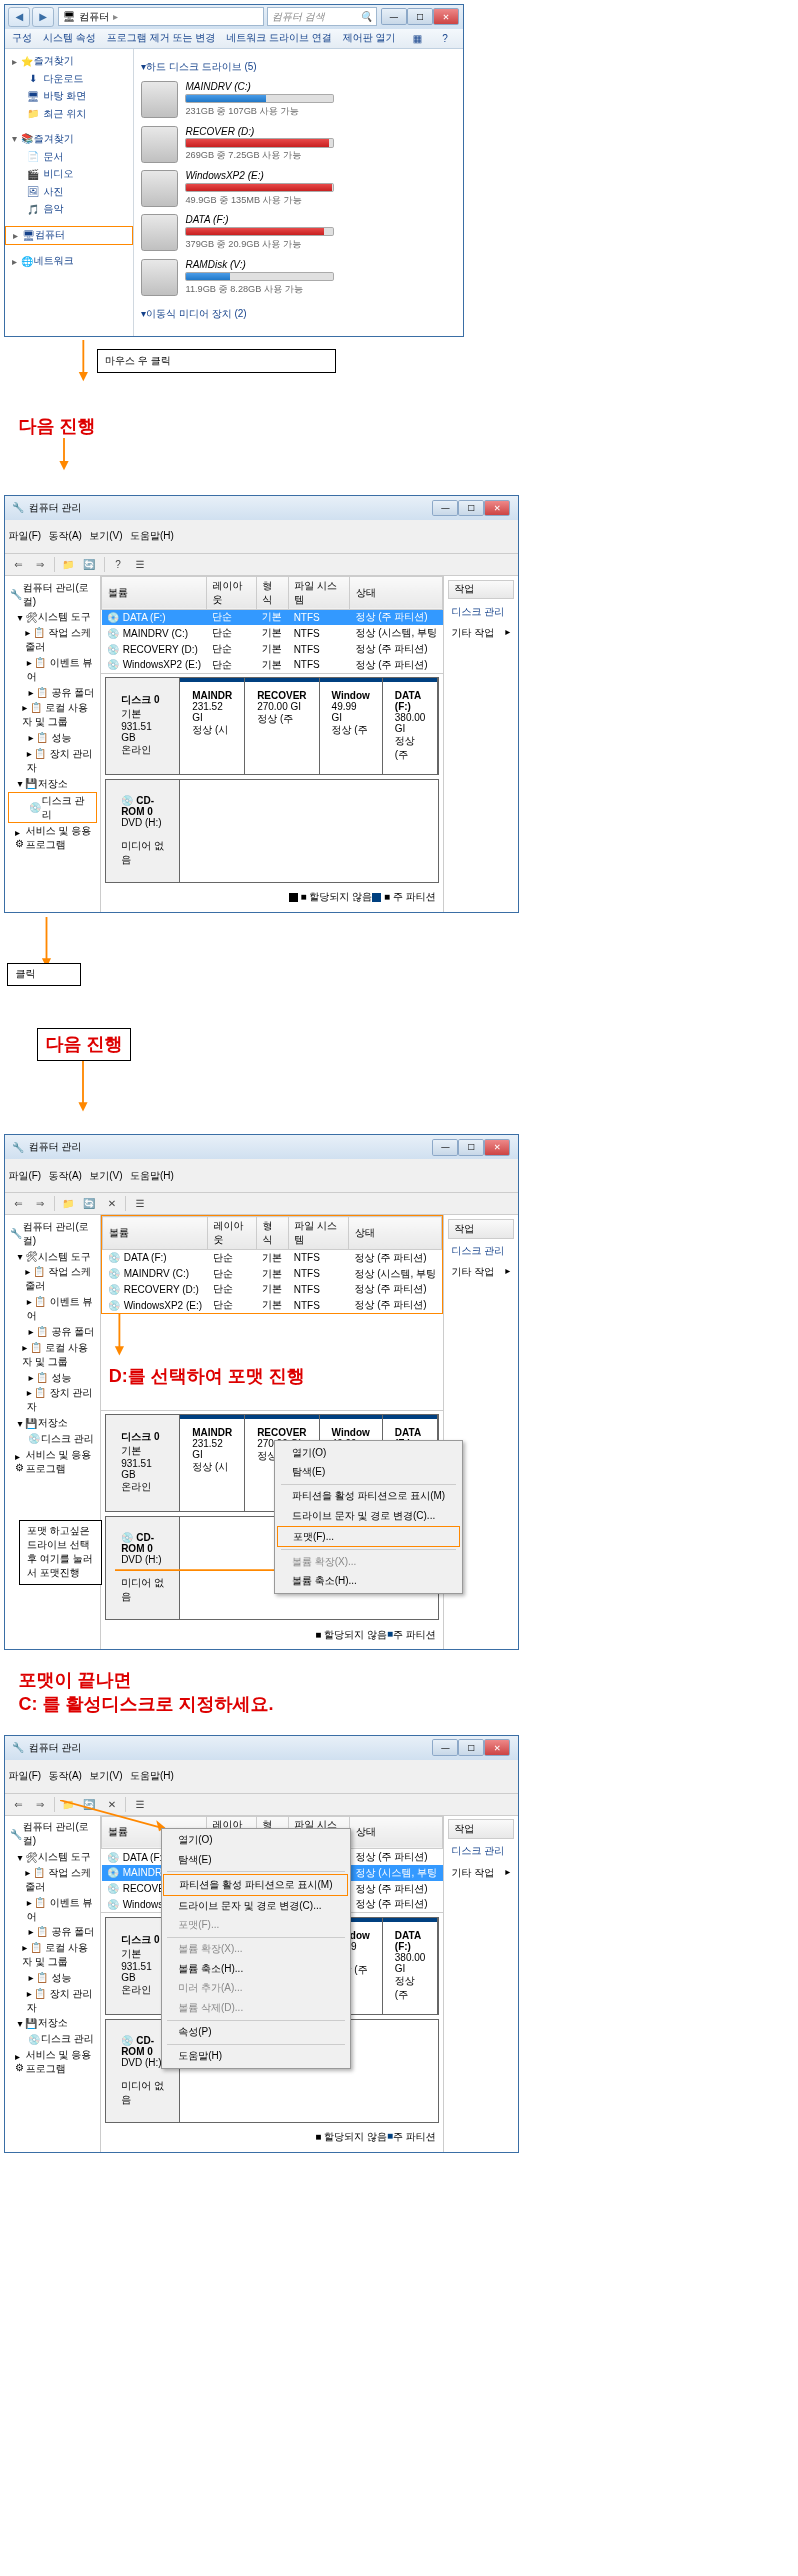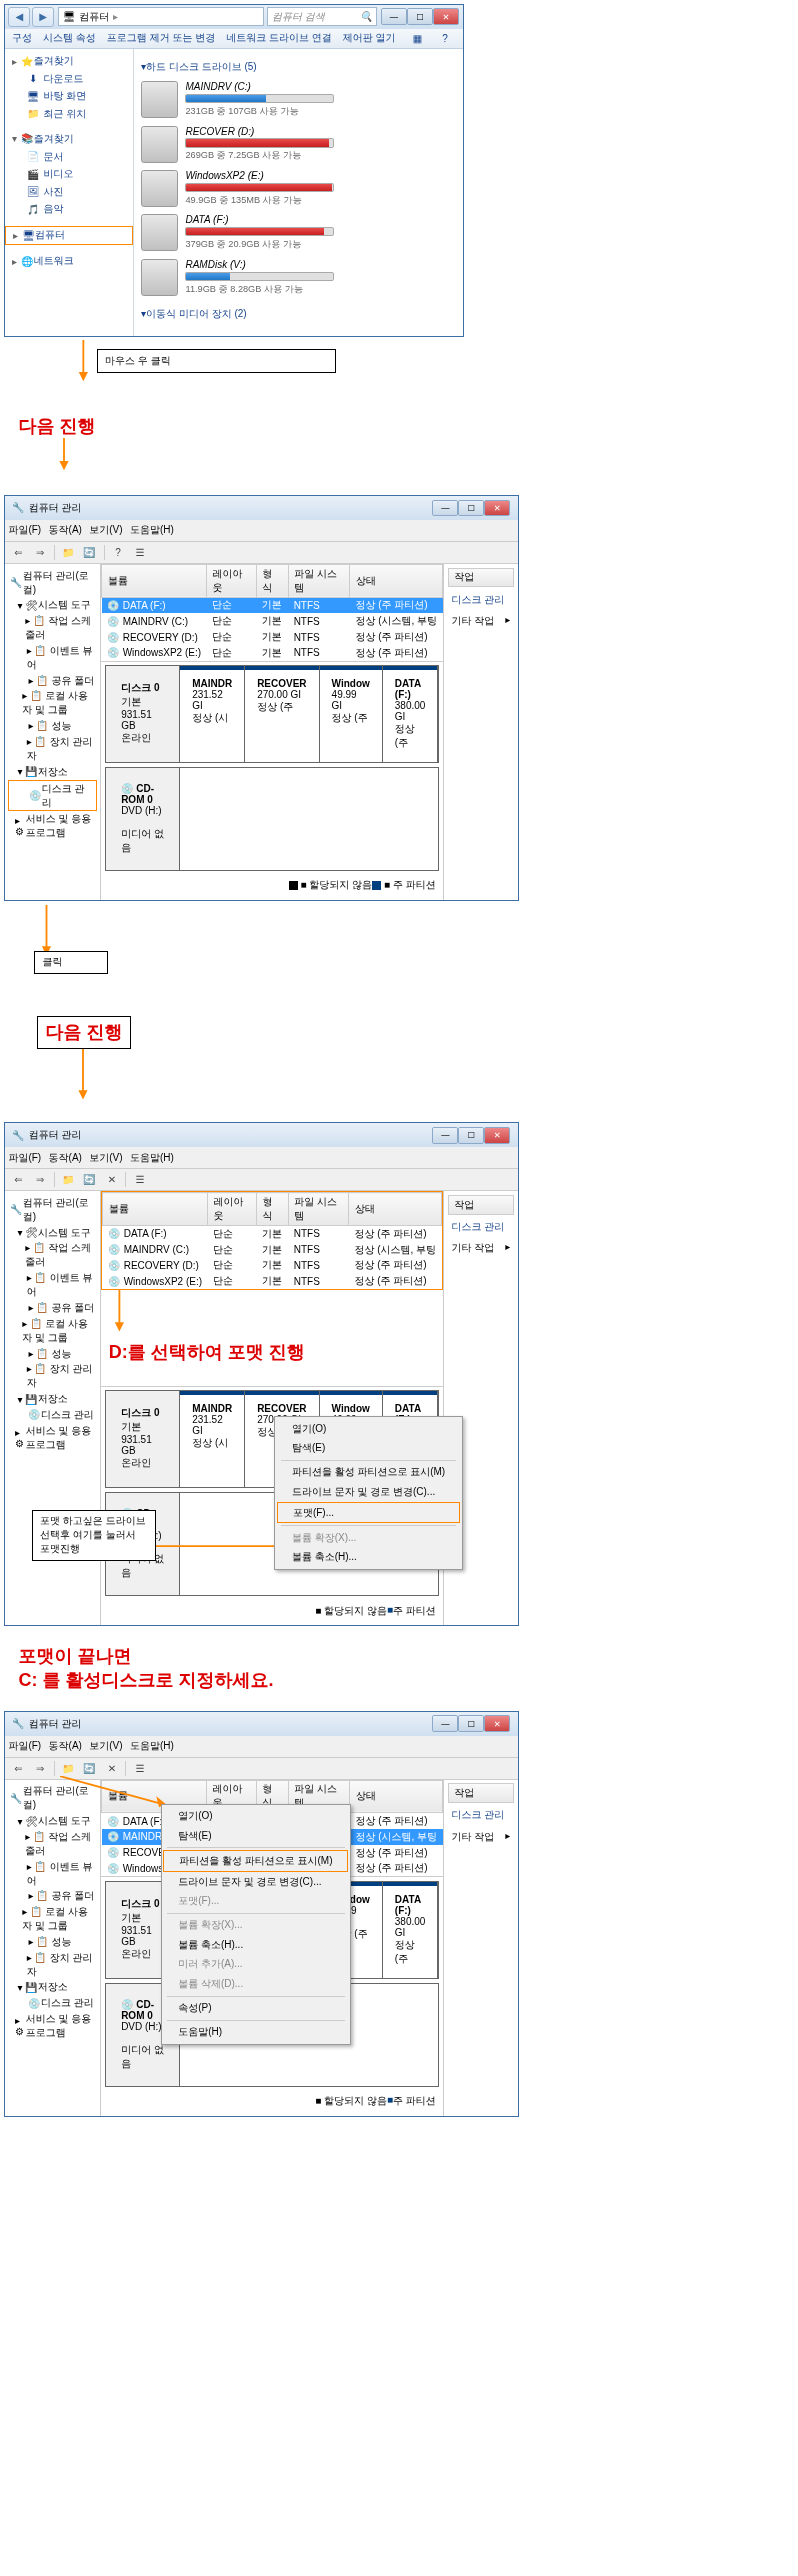--- a/index.html
+++ b/index.html
@@ -31,21 +31,21 @@
 .drive-name { color: #000; margin-bottom: 1.8px; font-style: italic; }
 .drive-bar { width: 100%; height: 9.2px; background: #e0e0e0; border: 0.9px solid #aaa; border-radius: 1.8px; overflow: hidden; margin-bottom: 1.8px; }
 .drive-fill { height: 100%; background: linear-gradient(to bottom, #4a9ce8, #2078c8); }
 .drive-fill.red { background: linear-gradient(to bottom, #e84a4a, #c82020); }
 .drive-status { color: #666; font-size: 9.2px; }
 .annotation { position: absolute; border: 0.9px solid #000; background: #fff; padding: 3.7px 7.4px; z-index: 10; }
 .red-text { color: #d00; font-weight: bold; font-size: 18px; }
 .orange-box { border: 1.8px solid #f80 !important; }
 .mgmt-titlebar { height: 24px; background: linear-gradient(to bottom, #e8f0f8, #d0e0f0); display: flex; align-items: center; padding: 0 7.4px; justify-content: space-between; }
 .mgmt-title { color: #000; display: flex; align-items: center; }
-.mgmt-menubar { height: 22px; background: #f0f0f0; display: flex; align-items: center; padding: 0 3.7px; gap: 7.4px; border-bottom: 0.9px solid #ccc; }
+.mgmt-menubar { height: 34px; background: #f0f0f0; display: flex; align-items: center; padding: 0 3.7px; gap: 7.4px; border-bottom: 0.9px solid #ccc; }
 .mgmt-toolbar { height: 22px; background: #f0f0f0; display: flex; align-items: center; padding: 0 3.7px; gap: 1.8px; border-bottom: 0.9px solid #ccc; }
 .tb-btn { width: 20px; height: 18.4px; border: 0.9px solid transparent; display: flex; align-items: center; justify-content: center; color: #444; }
 .tb-sep { width: 0.9px; height: 14.7px; background: #ccc; margin: 0 1.8px; }
 .mgmt-content { display: flex; background: #fff; min-height: 239px; }
 .mgmt-tree { width: 120px; border-right: 0.9px solid #ccc; padding: 3.7px; }
 .tree-item { display: flex; align-items: center; padding: 0.9px 1.8px; }
 .tree-item .indent { display: inline-block; }
 .mgmt-mid { flex: 1; display: flex; flex-direction: column; }
 .vol-table { width: 100%; border-collapse: collapse; }
 .vol-table th { background: linear-gradient(to bottom, #fafafa, #e8e8e8); border: 0.9px solid #ccc; text-align: left; padding: 1.8px 5.5px; font-weight: normal; }
@@ -337,21 +337,21 @@
       <div style="padding:3.7px;"><span>기타 작업</span> <span style="float:right;">▸</span></div>
     </div>
   </div>
 </div>
 
 <div style="position:relative; height:74px;">
   <svg width="92" height="55" style="position:absolute;left:28px;" viewBox="0 0 100 60">
       <line x1="20" y1="0" x2="20" y2="50" stroke="#f80" stroke-width="2"></line>
       <polygon points="15,45 25,45 20,55" fill="#f80"></polygon>
     </svg>
-  <div class="annotation" style="left:34px; top:46px; width:74px;">클릭</div>
+  <div class="annotation" style="left:7px; top:46px; width:74px;">클릭</div>
 </div>
 
 <div class="section-block" style="margin-left:37px; margin-top:37px;">
   <div class="annotation" style="position:relative; display:inline-block;"><span class="red-text">다음 진행</span></div>
   <svg width="92" height="55" style="display:block;" viewBox="0 0 100 60">
       <line x1="50" y1="0" x2="50" y2="50" stroke="#f80" stroke-width="2"></line>
       <polygon points="45,45 55,45 50,55" fill="#f80"></polygon>
     </svg>
 </div>
 
@@ -489,21 +489,21 @@
     <div class="mi">열기(O)</div>
     <div class="mi">탐색(E)</div>
     <div class="sep"></div>
     <div class="mi">파티션을 활성 파티션으로 표시(M)</div>
     <div class="mi">드라이브 문자 및 경로 변경(C)...</div>
     <div class="mi orange-box">포맷(F)...</div>
     <div class="sep"></div>
     <div class="mi disabled">볼륨 확장(X)...</div>
     <div class="mi">볼륨 축소(H)...</div>
   </div>
-  <div class="annotation" style="left:27px; bottom:64px; width:124px;">포맷 하고싶은 드라이브 선택후 여기를 눌러서 포맷진행</div>
+  <div class="annotation" style="left:14px; bottom:64px; width:83px;">포맷 하고싶은 드라이브 선택후 여기를 눌러서 포맷진행</div>
   <svg style="position:absolute; left:110px; bottom:69px;" width="193" height="18.4" viewBox="0 0 210 20">
       <line x1="0" y1="10" x2="200" y2="10" stroke="#f80" stroke-width="2"></line>
       <polygon points="195,5 195,15 205,10" fill="#f80"></polygon>
     </svg>
 </div>
 
 <div class="section-block" style="margin-left:18.4px;">
   <div class="red-text" style="white-space:pre-line;">포맷이 끝나면
 C: 를 활성디스크로 지정하세요.</div>
 </div>

